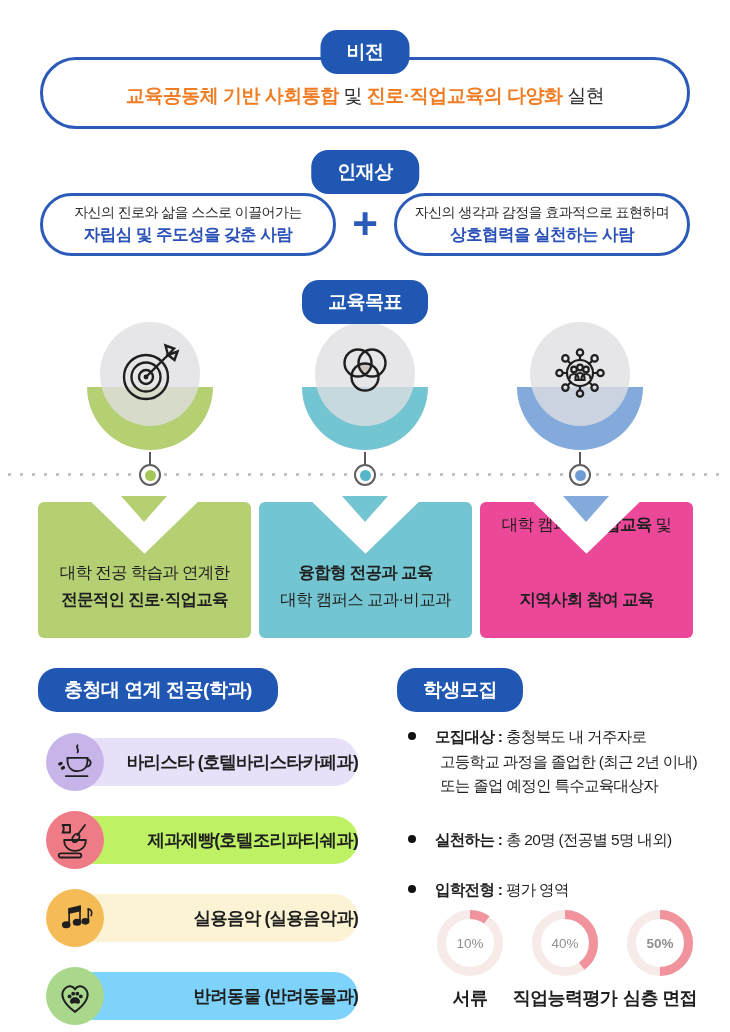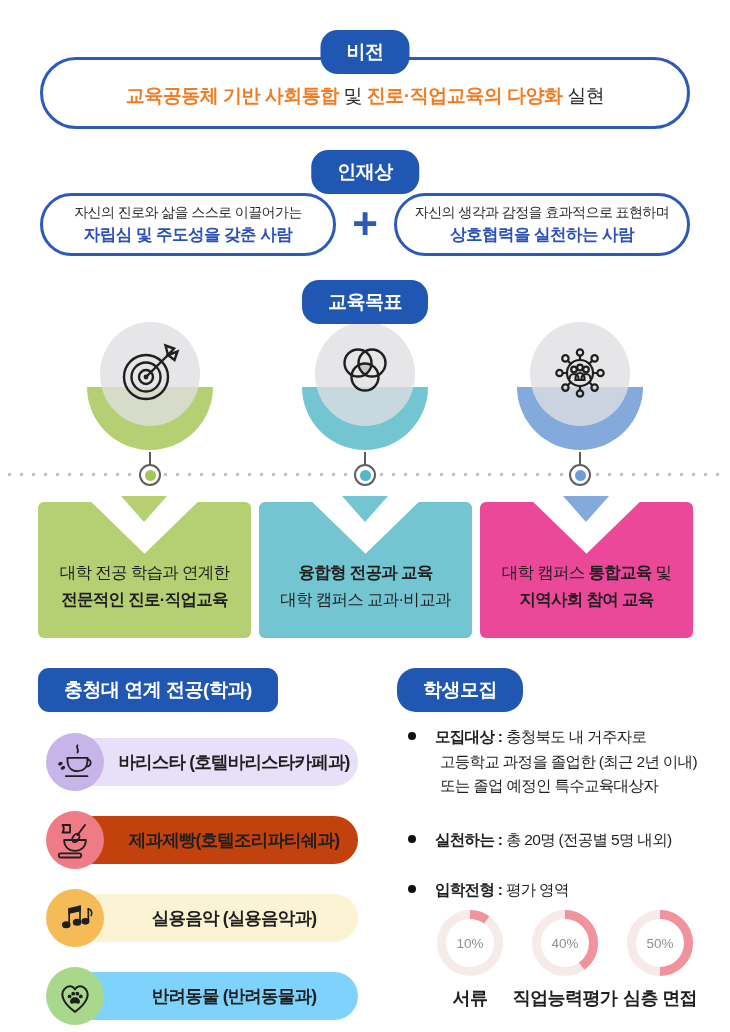--- a/index.html
+++ b/index.html
@@ -58,21 +58,21 @@
   }
   .gblock .bline { font-size:16.5px; color:#1f1f1f; letter-spacing:-0.7px; line-height:25px; text-align:center; }
   .gtri { position:absolute; top:496px; width:46px; height:26px;
     clip-path:polygon(0 0,100% 0,50% 100%); z-index:2; }
 
   
   .major-row { position:absolute; left:46px; width:314px; height:58px; }
   .major-circle { position:absolute; left:0; top:0; width:58px; height:58px; border-radius:50%; z-index:2;
     display:flex; align-items:center; justify-content:center; }
   .major-pill { position:absolute; left:24px; top:5px; width:288px; height:48px; border-radius:24px;
-    display:flex; align-items:center; justify-content:center; padding-left:40px; }
+    display:flex; align-items:center; justify-content:flex-end; padding-left:40px; }
   .major-pill span { font-size:17.5px; font-weight:bold; color:#1f1f1f; letter-spacing:-0.8px; }
 
   
   .bullet-item { position:absolute; left:408px; width:300px; }
   .bullet-dot { position:absolute; left:0; top:7px; width:8px; height:8px; border-radius:50%; background:#111; }
   .bullet-text { margin-left:27px; font-size:15.5px; color:#1f1f1f; letter-spacing:-0.7px; line-height:24.5px; }
   .bullet-text b { letter-spacing:-0.7px; }
   .cont-line { padding-left:5px; }
 
   .donut { position:absolute; top:910px; width:66px; height:66px; }
@@ -186,45 +186,45 @@
   <div id="block-0" class="gblock" style="left: 38px; background: rgb(181, 207, 115);">
     <div class="bline"><span>대학 전공 학습과 연계한</span><b></b><span></span></div>
     <div class="bline" style="font-weight:bold;">전문적인 진로·직업교육</div>
   </div>
   <div id="block-1" class="gblock" style="left: 259px; background: rgb(116, 197, 210);">
     <div class="bline" style="font-weight:bold;">융합형 전공과 교육</div>
     <div class="bline"><span>대학 캠퍼스 교과·비교과</span><b></b><span></span></div>
   </div>
   <div id="block-2" class="gblock" style="left: 480px; background: #ec4899;">
     <div class="bline"><span>대학 캠퍼스 </span><b>통합교육</b><span> 및</span></div>
-    <div class="bline" style="font-weight:bold;">지역사회 참여 교육</div>
-  </div>
-
-  <div class="badge" style="left:38px; top:668px; border-radius:11px;">충청대 연계 전공(학과)</div>
+    <div class="bline" style="font-weight:bold;margin-top:48px;">지역사회 참여 교육</div>
+  </div>
+
+  <div class="badge" style="left:38px; top:668px; border-radius:19px;">충청대 연계 전공(학과)</div>
 
   <div class="major-row" style="top:733px;">
     <div id="major-pill-0" class="major-pill" style="background: rgb(232, 224, 248);">
         <span>바리스타 (호텔바리스타카페과)</span>
       </div>
     <div id="major-circle-0" class="major-circle" style="background: rgb(199, 181, 234);">
       <svg width="40" height="40" viewBox="0 0 48 48">
         <g fill="none" stroke="#1f1f1f" stroke-width="2.2" stroke-linecap="round">
           <path d="M27 4 c-2.5 3 2.5 5 0 8.5"></path>
           <path d="M15 19 h24 v3 c0 9 -5.5 13 -12 13 s-12 -4 -12 -13 z"></path>
           <path d="M39 21 c5.5 0.5 5 8 -1.5 8.5"></path>
           <path d="M13 41 h26"></path>
         </g>
         <ellipse cx="6.5" cy="26" rx="2.8" ry="2" transform="rotate(-30 6.5 26)" fill="#1f1f1f"></ellipse>
         <ellipse cx="9.5" cy="31" rx="2.8" ry="2" transform="rotate(-30 9.5 31)" fill="#1f1f1f"></ellipse>
       </svg>
     </div>
   </div>
 
   <div class="major-row" style="top:811px;">
-    <div id="major-pill-1" class="major-pill" style="background: #c2410c;">
+    <div id="major-pill-1" class="major-pill" style="background: #bef264;">
         <span>제과제빵(호텔조리파티쉐과)</span>
       </div>
     <div id="major-circle-1" class="major-circle" style="background: rgb(238, 123, 133);">
       <svg width="40" height="40" viewBox="0 0 48 48">
         <g fill="none" stroke="#1f1f1f" stroke-width="2.2" stroke-linecap="round" stroke-linejoin="round">
           <path d="M9 6 h9 v9 h-9 c2 -3 2 -6 0 -9 z"></path>
           <line x1="36" y1="6" x2="27" y2="18"></line>
           <ellipse cx="25" cy="21.5" rx="3.6" ry="5.5" transform="rotate(35 25 21.5)"></ellipse>
           <path d="M11 24 h26 c0 8.5 -6 13 -13 13 s-13 -4.5 -13 -13 z"></path>
           <path d="M7 40 h22 a2.5 2.5 0 0 1 0 5 h-22 a2.5 2.5 0 0 1 0 -5 z"></path>
@@ -303,21 +303,21 @@
       <text x="33" y="38" text-anchor="middle" font-size="13.5" fill="#8f8f8f">10%</text>
     </svg>
   </div>
   <div class="donut" style="left:532px;">
     <svg width="66" height="66" viewBox="0 0 66 66">
       <circle class="donut-track" cx="33" cy="33" r="28.5" fill="none" stroke="#f7ebea" stroke-width="9"></circle>
       <circle id="donut-arc-1" class="donut-arc" cx="33" cy="33" r="28.5" fill="none" stroke="#f0939c" stroke-width="9" transform="rotate(-90 33 33)" stroke-dasharray="71.6 179.1"></circle>
       <text x="33" y="38" text-anchor="middle" font-size="13.5" fill="#8f8f8f">40%</text>
     </svg>
   </div>
-  <div class="donut" style="left:627px;">
+  <div class="donut" style="left:627px;font-weight:bold;">
     <svg width="66" height="66" viewBox="0 0 66 66">
       <circle class="donut-track" cx="33" cy="33" r="28.5" fill="none" stroke="#f7ebea" stroke-width="9"></circle>
       <circle id="donut-arc-2" class="donut-arc" cx="33" cy="33" r="28.5" fill="none" stroke="#f0939c" stroke-width="9" transform="rotate(-90 33 33)" stroke-dasharray="89.5 179.1"></circle>
       <text x="33" y="38" text-anchor="middle" font-size="13.5" fill="#8f8f8f">50%</text>
     </svg>
   </div>
   <div class="donut-label" style="left:410px;">서류</div>
   <div class="donut-label" style="left:505px;">직업능력평가</div>
   <div class="donut-label" style="left:600px;">심층 면접</div>
 

